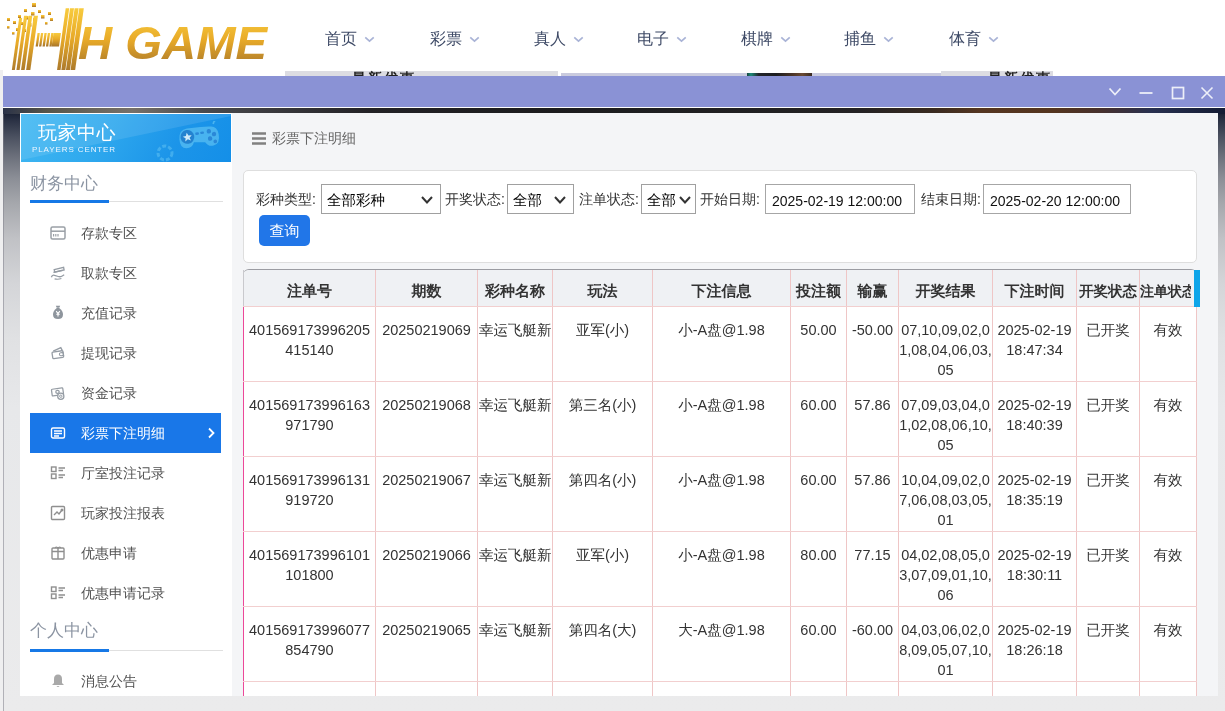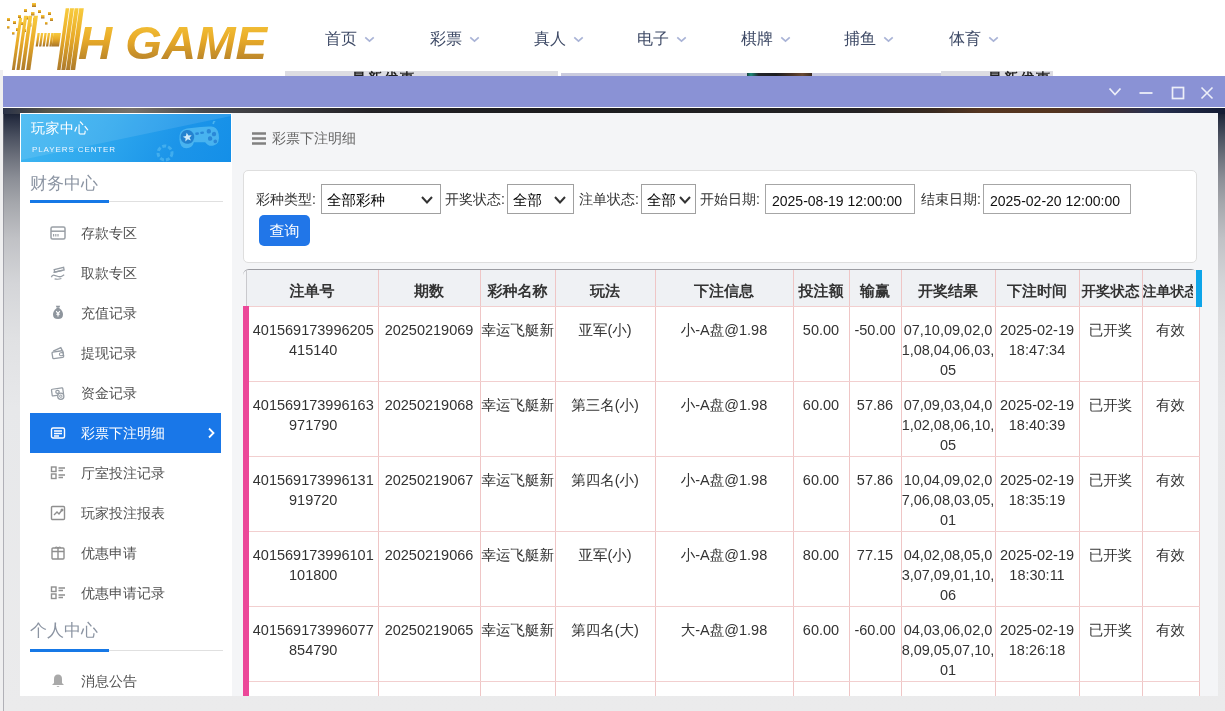--- a/index.html
+++ b/index.html
@@ -23,21 +23,21 @@
   #topband { position:absolute; left:0; top:0; width:1222px; height:6px;
      background:linear-gradient(90deg,#2a3248 0%,#565449 3.5%,#6a665c 7.4%,#76706a 10.6%,#4a4a4e 16.4%,#232226 30%,#1c1c1e 45%,#202022 57%,#242224 70%,#382a20 76%,#553621 80%,#54351f 86%,#46302e 90%,#283050 94%,#141c34 100%); }
 
   
   #page { position:absolute; left:17px; top:5.5px; width:1198px; height:583px; background:#fff; overflow:hidden; }
 
   
   #sidebar { position:absolute; left:0; top:0; width:212px; height:583px; background:#fff; }
   #phead { position:absolute; left:1px; top:1px; width:210px; height:48px; overflow:hidden;
      background:linear-gradient(118deg,#41b8f2 0%,#2fa9ee 38%,#1c95e9 72%,#148fe8 100%); }
-  #phead .t1 { position:absolute; left:10px; top:6px; font-size:14px; color:#fff; letter-spacing:0.5px;}
+  #phead .t1 { position:absolute; left:17px; top:6px; font-size:19px; color:#fff; letter-spacing:0.5px;}
   #phead .t2 { position:absolute; left:11px; top:31px; font-size:8px; color:#eef6ff; letter-spacing:0.9px; }
   .sec { position:absolute; left:10px; font-size:17px; color:#8b94a2; }
   .div-blue { position:absolute; left:10px; width:79px; height:3px; background:#1678e6; }
   
   .mi { position:absolute; left:0; width:212px; height:40px; }
   .mi .txt { position:absolute; left:61px; top:12px; font-size:14px; color:#515151; }
   .mi .ic { position:absolute; left:30px; top:12px; width:16px; height:16px; }
   .mi.active { background:#1977e8; left:10px; width:191px; }
   .mi.active .txt { color:#fff; }
 
@@ -56,21 +56,21 @@
   
   #tblwrap { position:absolute; left:11px; top:155.5px; width:954px; border-top:1px solid #9b9ca2; border-radius:6px 6px 0 0; }
 
   table { border-collapse:collapse; table-layout:fixed; width:954px; }
   th { height:37px; background:#eff1f4; font-size:15px; font-weight:bold; color:#333;
        border-right:1px solid #efc6c6; border-bottom:1px solid #f2cfcf; padding:0 0 5px 0; white-space:nowrap; overflow:hidden; vertical-align:bottom; }
   th:first-child { border-left:1px solid #c9c9cd; border-top-left-radius:6px; }
   th:last-child { border-right:6px solid #0ea5e9; border-top-right-radius:6px; }
   td { vertical-align:top; text-align:center; padding:13px 1px 0 1px; font-size:14.5px; color:#333;
        line-height:20px; border-right:1px solid #efc6c6; border-bottom:1px solid #f2cfcf; background:#fff; height:75px; }
-  td:first-child { border-left:6px solid #ec4899; }
+  td:first-child { border-left:1px solid #ec4899; }
   td.ba { word-break:break-all; padding:13px 0 0 0; }
   td.c1 { word-break:break-all; padding:13px 2px 0 2px; }
   td.nw { white-space:nowrap; }
 </style>
 </head>
 <body>
 
 <div id="header">
   <svg width="280" height="68" viewBox="0 0 280 68" style="position:absolute;left:4px;top:2px;">
     <defs>
@@ -365,21 +365,21 @@
             </div>
           <div class="flabel" style="left:335px;">注单状态:</div>
           <div class="fsel" style="left:397px;width:55px;">
               <span class="st">全部</span>
             <svg class="abs" style="right:4px;top:11px;" width="12" height="8" viewBox="0 0 12 8">
                 <path d="M1 1 L6 6.5 L11 1" fill="none" stroke="#333" stroke-width="2"></path>
               </svg>
             </div>
           <div class="flabel" style="left:456px;">开始日期:</div>
           <div class="finp" style="left:521px;width:150px;">
-              <span class="st">2025-08-19 12:00:00</span>
+              <span class="st">2025-02-19 12:00:00</span>
             </div>
           <div class="flabel" style="left:677px;">结束日期:</div>
           <div class="finp" style="left:739px;width:148px;">
               <span class="st">2025-02-20 12:00:00</span>
             </div>
           <div id="qbtn">查询</div>
         </div>
 
         <div id="tblwrap">
           <table>

